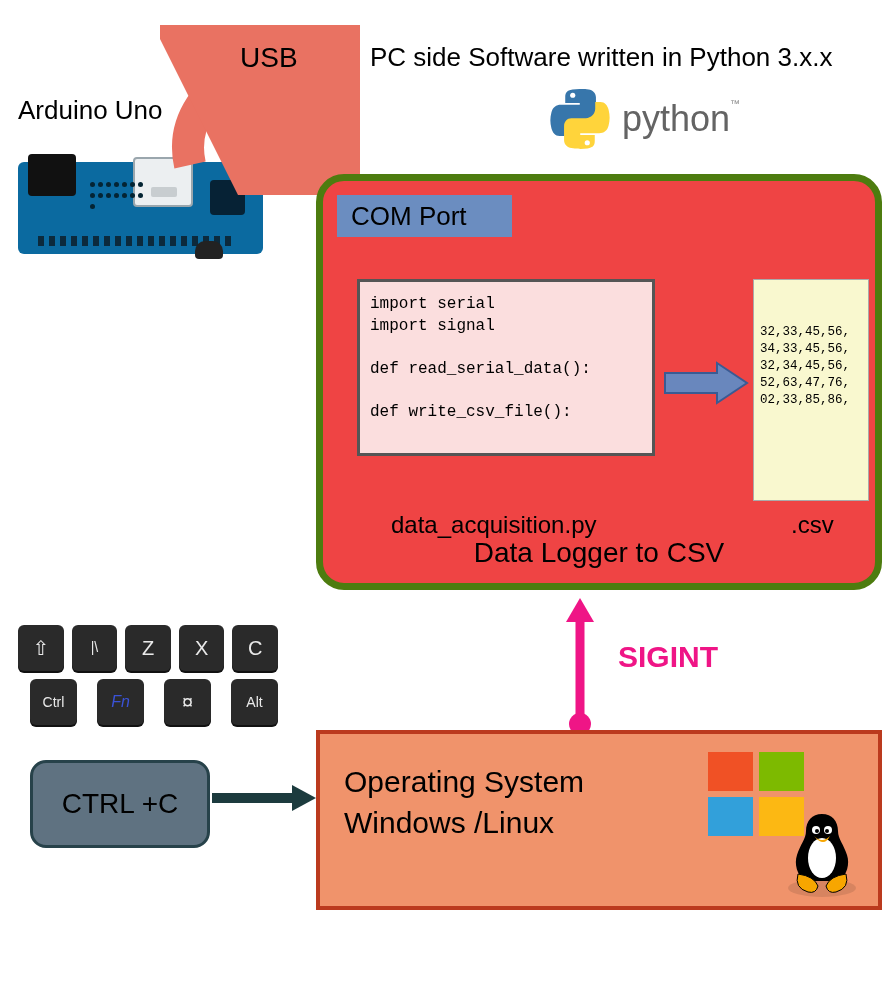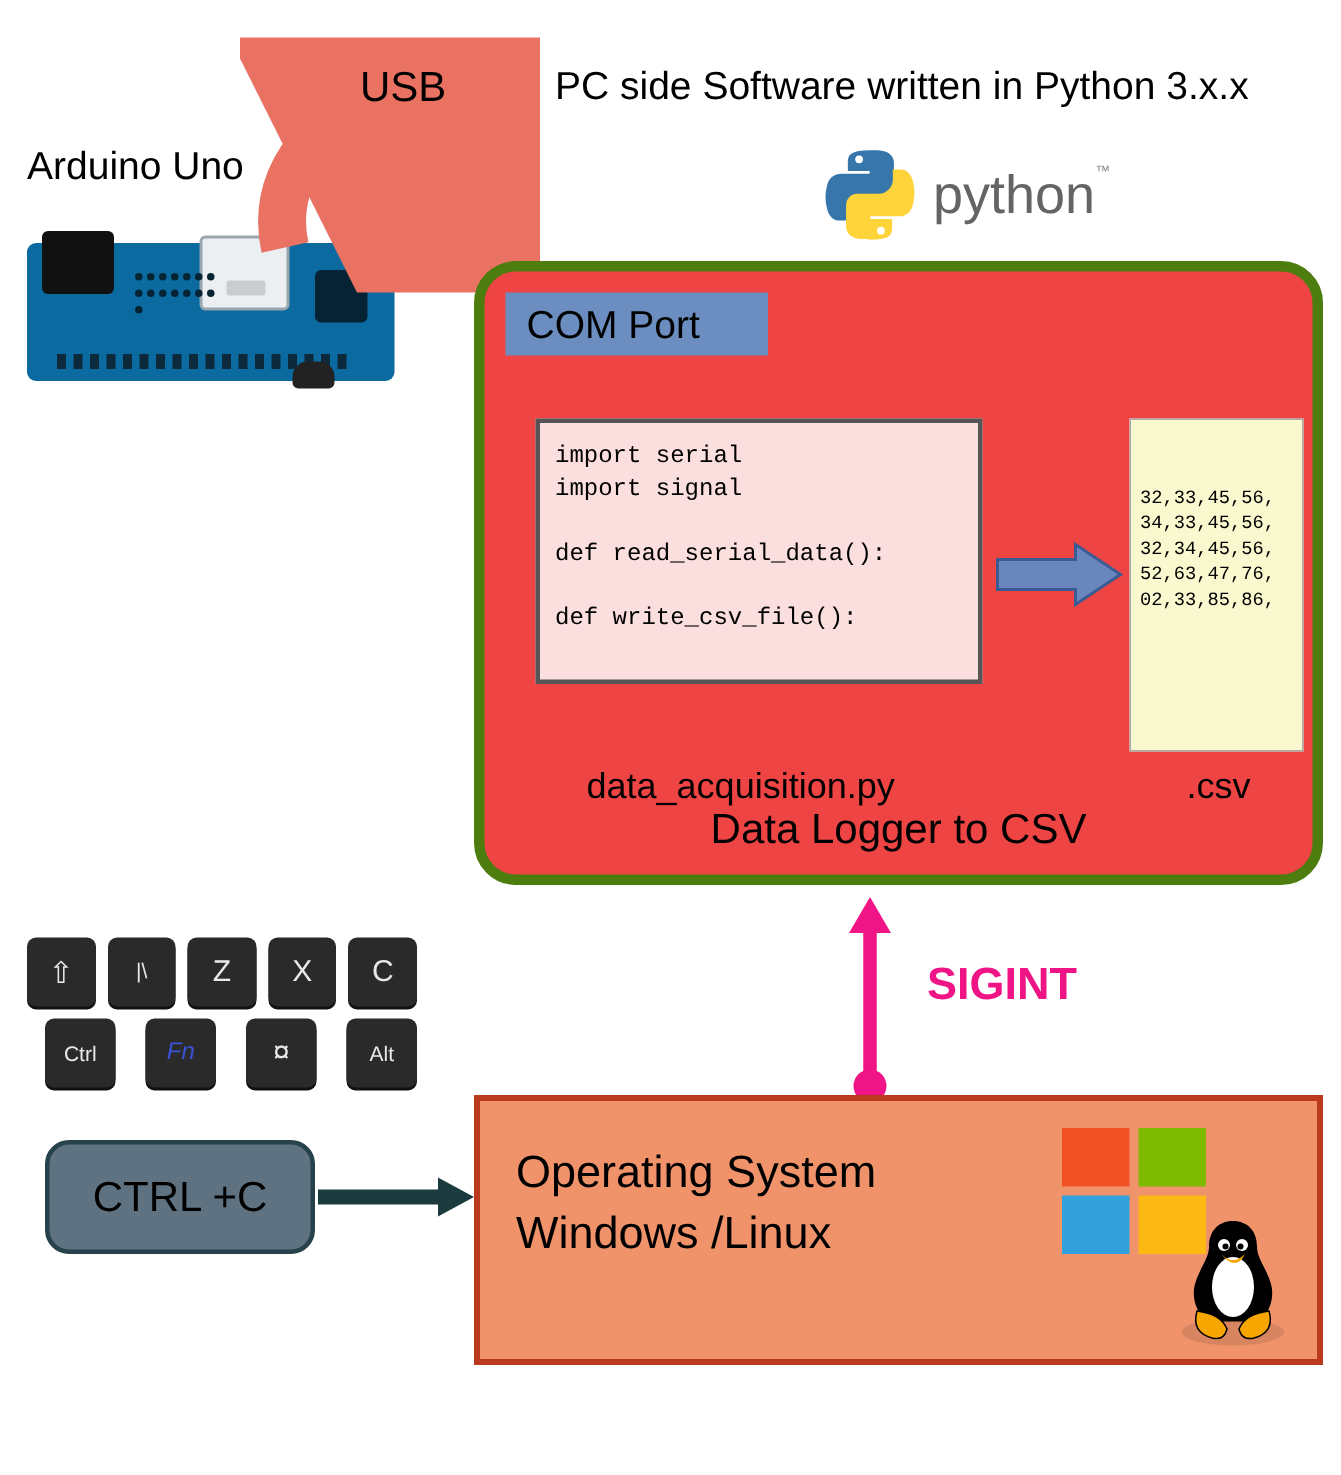--- a/index.html
+++ b/index.html
@@ -48,21 +48,21 @@
 
   
   .usb-arc { left:160px; top:25px; }
   .usb-arc svg { display:block; }
   .usb-label { left:240px; top:42px; font-size:28px; color:#000; }
 
   
   .pc-headline { left:370px; top:42px; font-size:26px; }
 
   
-  .python-block { left:550px; top:95px; width:290px; height:70px; display:flex; align-items:center; gap:12px; }
+  .python-block { left:550px; top:84px; width:290px; height:70px; display:flex; align-items:center; gap:12px; }
   .py-logo svg { display:block; }
   .py-word { font-size:36px; color:#646464; font-family: "Segoe UI", Arial, sans-serif; }
   .py-tm { font-size:10px; color:#888; vertical-align: top; }
 
   
   .logger-box {
     left:316px; top:174px; width:566px; height:416px;
     background:#ef4444;
     border:7px solid #4d7c0f;
     border-radius:28px;
@@ -104,21 +104,21 @@
     display:flex; align-items:center; justify-content:center;
     box-shadow: 0 2px 0 #111;
   }
   .key.w48 { width:48px; }
   .key.w60 { width:60px;margin-left:12px; }
   .key.fn { color:#3a52d6; font-size:16px; font-style:italic;}
   .key.ctrl { font-size:14px; }
 
   
   .ctrlc-box {
-    left:30px; top:760px; width:180px; height:76px;
+    left:30px; top:760px; width:180px; height:88px;
     background:#5f7281; border:3px solid #27424a; border-radius:16px;
     color:#000; font-size:28px; display:flex; align-items:center; justify-content:center;
   }
 
   
   .ctrlc-arrow { left:212px; top:783px; }
   .ctrlc-arrow svg { display:block; }
 
   
   .os-box {

